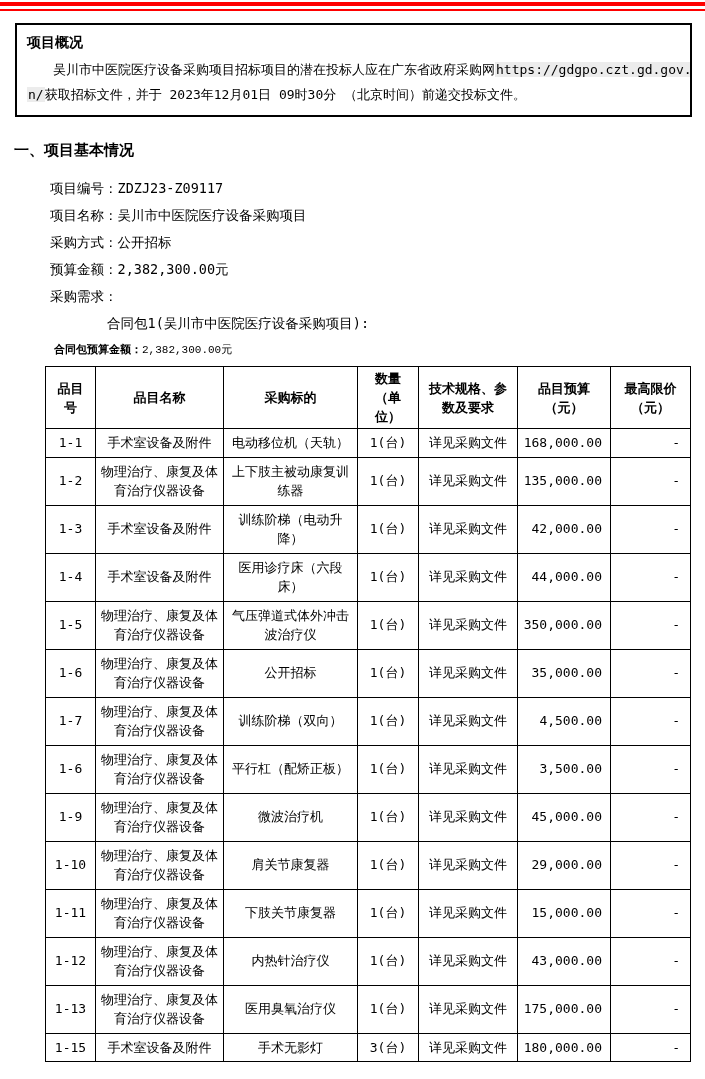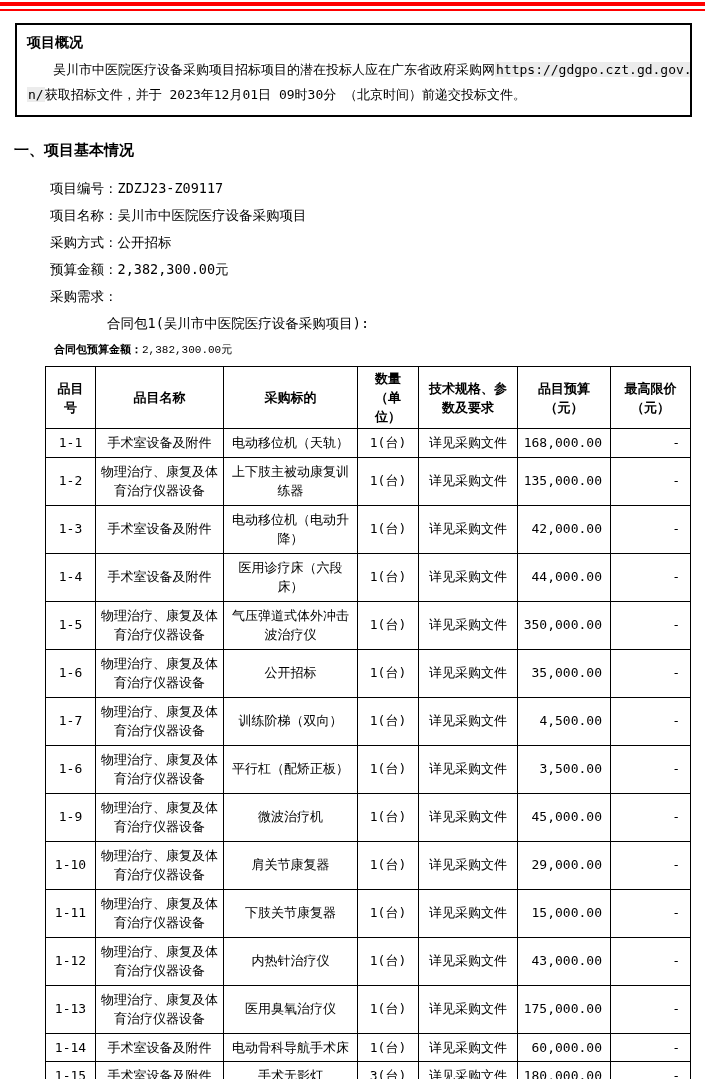--- a/index.html
+++ b/index.html
@@ -128,21 +128,21 @@
         <td>上下肢主被动康复训
 练器</td>
         <td>1(台)</td>
         <td>详见采购文件</td>
         <td class="num">135,000.00</td>
         <td class="dash">-</td>
       </tr>
       <tr>
         <td>1-3</td>
         <td>手术室设备及附件</td>
-        <td>电动移位机（电动升
+        <td>训练阶梯（电动升
 降）</td>
         <td>1(台)</td>
         <td>详见采购文件</td>
         <td class="num">42,000.00</td>
         <td class="dash">-</td>
       </tr>
       <tr>
         <td>1-4</td>
         <td>手术室设备及附件</td>
         <td>医用诊疗床（六段
@@ -237,29 +237,20 @@
         <td>1-13</td>
         <td>物理治疗、康复及体
 育治疗仪器设备</td>
         <td>医用臭氧治疗仪</td>
         <td>1(台)</td>
         <td>详见采购文件</td>
         <td class="num">175,000.00</td>
         <td class="dash">-</td>
       </tr>
       <tr>
-        <td>1-14</td>
-        <td>手术室设备及附件</td>
-        <td>电动骨科导航手术床</td>
-        <td>1(台)</td>
-        <td>详见采购文件</td>
-        <td class="num">60,000.00</td>
-        <td class="dash">-</td>
-      </tr>
-      <tr>
         <td>1-15</td>
         <td>手术室设备及附件</td>
         <td>手术无影灯</td>
         <td>3(台)</td>
         <td>详见采购文件</td>
         <td class="num">180,000.00</td>
         <td class="dash">-</td>
       </tr>
     </tbody>
 </table>

